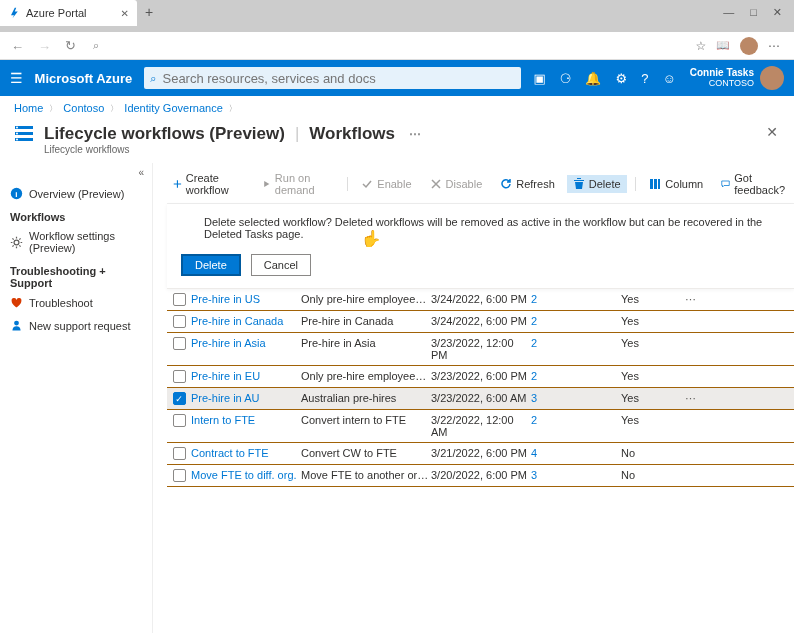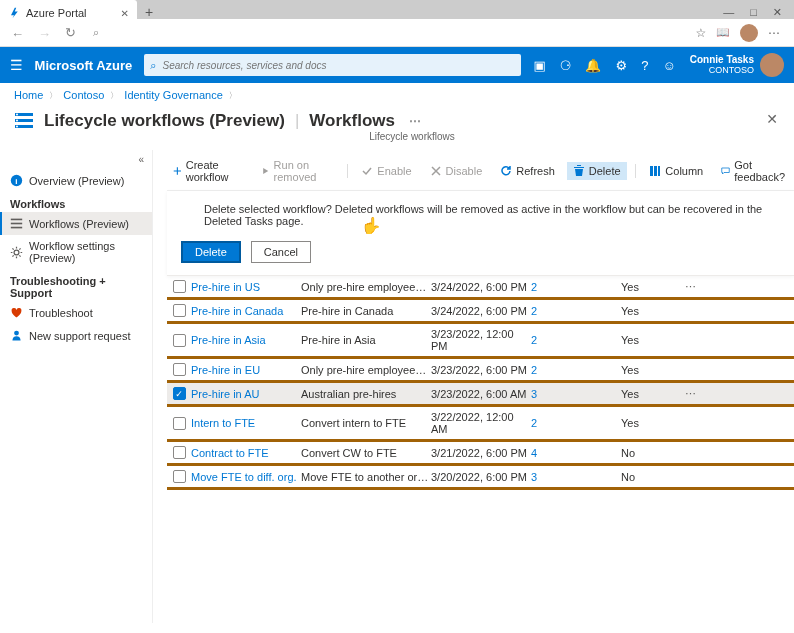--- a/index.html
+++ b/index.html
@@ -1,41 +1,41 @@
 <!DOCTYPE html>
 <html><head>
 <meta charset="utf-8">
 <style>
 * { margin: 0; padding: 0; box-sizing: border-box; font-family: "Segoe UI", Arial, sans-serif; }
 body { width: 794px; height: 633px; background: #fff; font-size: 11px; overflow: hidden; }
-.titlebar { height: 19px; background: #cccccc; display: flex; align-items: flex-start; position: relative; }
+.titlebar { height: 32px; background: #cccccc; display: flex; align-items: flex-start; position: relative; }
 .tab { background: #fff; height: 26px; display: flex; align-items: center; padding: 0 8px; gap: 6px; font-size: 11px; color: #333; border-top-right-radius: 3px; }
 .tab-logo { width: 12px; height: 12px; }
 .tab-close { color: #666; font-size: 10px; margin-left: 28px; cursor: pointer; }
 .newtab { padding: 4px 8px; color: #555; font-size: 14px; }
 .win-controls { position: absolute; right: 0; top: 0; display: flex; gap: 16px; padding: 6px 12px; color: #555; font-size: 11px; }
 .addrbar { height: 28px; border-bottom: 1px solid #ddd; display: flex; align-items: center; padding: 0 8px; gap: 8px; }
 .nav-btn { color: #888; font-size: 13px; padding: 0 3px; cursor: pointer; }
 .addr-input { flex: 1; display: flex; align-items: center; gap: 6px; padding: 0 6px; }
 .addr-input input { border: none; outline: none; font-size: 11px; flex: 1; color: #333; }
 .addr-right { display: flex; align-items: center; gap: 10px; padding-right: 6px; color: #666; font-size: 12px; }
 .avatar-small { width: 18px; height: 18px; border-radius: 50%; background: #b86; }
 .topbar { height: 36px; background: #0078d4; display: flex; align-items: center; color: #fff; padding: 0 10px; gap: 12px; }
 .hamburger { font-size: 14px; cursor: pointer; }
 .brand { font-size: 13px; font-weight: 600; }
 .searchwrap { flex: 1; max-width: 400px; background: rgba(255,255,255,0.9); border-radius: 2px; height: 22px; display: flex; align-items: center; padding: 0 6px; gap: 6px; }
-.searchwrap input { border: none; outline: none; background: transparent; font-size: 10px; flex: 1; color: #666; font-style: italic; }
+.searchwrap input { border: none; outline: none; background: transparent; font-size: 13px; flex: 1; color: #666; }
 .top-icons { display: flex; gap: 14px; align-items: center; font-size: 13px; margin-left: auto; }
 .top-icons span { cursor: pointer; position: relative; }
 .badge-dot { position: absolute; top: -2px; right: -3px; width: 6px; height: 6px; background: #d83b01; border-radius: 50%; }
 .userblock { display: flex; align-items: center; gap: 6px; font-size: 10px; line-height: 11px; text-align: right; }
 .avatar-topbar { width: 24px; height: 24px; border-radius: 50%; background: #b86; }
 .breadcrumb { display: flex; align-items: center; gap: 6px; padding: 6px 14px; font-size: 11px; color: #0078d4; }
 .breadcrumb .sep { color: #888; font-size: 8px; }
-.pagehead { display: flex; align-items: flex-start; padding: 4px 14px 8px; gap: 10px; position: relative; text-align: center; }
+.pagehead { display: flex; align-items: flex-start; padding: 4px 14px 8px; gap: 10px; position: relative; }
 .pagehead-icon { width: 20px; height: 20px; color: #0078d4; }
 .pagehead-titles { flex: 1; }
 .pagehead-title { font-size: 17px; font-weight: 600; color: #323130; display: flex; align-items: center; gap: 10px; }
 .pagehead-title .sep { color: #ccc; font-weight: 300; }
 .pagehead-sub { font-size: 10px; color: #666; }
 .close-x { position: absolute; right: 16px; top: 4px; font-size: 14px; color: #666; cursor: pointer; }
 .content { display: flex; height: calc(100% - 26px - 28px - 36px - 24px - 46px); }
 .sidebar { width: 152px; border-right: none; padding-right: 0; font-size: 11px; color: #323130; }
 .side-collapse { text-align: right; padding: 4px 8px; color: #605e5c; font-size: 10px; cursor: pointer; }
 .side-item { display: flex; align-items: center; gap: 6px; padding: 5px 10px; cursor: pointer; }
@@ -51,21 +51,21 @@
 .tb-btn.active { background: #d0e7f8; }
 .tb-sep { width: 1px; height: 14px; background: #ddd; margin: 0 2px; }
 .tb-icon { width: 12px; height: 12px; }
 .banner { background: #fff; border-bottom: 1px solid #edebe9; padding: 12px 14px; box-shadow: 0 1px 4px rgba(0,0,0,0.05); }
 .banner-text { font-size: 11px; color: #323130; margin-bottom: 14px; margin-left: 23px; }
 .banner-btns { display: flex; gap: 10px; align-items: center; }
 .btn-primary { background: #0078d4; color: #fff; border: 2px solid #005a9e; padding: 3px 12px; font-size: 11px; cursor: pointer; }
 .btn-secondary { background: #fff; color: #323130; border: 1px solid #8a8886; padding: 4px 12px; font-size: 11px; cursor: pointer; }
 .cursor-hand { position: absolute; left: 208px; top: 66px; font-size: 16px; pointer-events: none; z-index: 10; transform: scaleX(-1); }
 .table { width: 100%; font-size: 11px; }
-.table-row { display: flex; align-items: center; padding: 4px 6px 4px 0; border-bottom: 3px solid #a16207; }
+.table-row { display: flex; padding: 4px 6px 4px 0; border-bottom: 1px solid #a16207; }
 .table-row.highlighted { background: #edebe9; }
 .col-check { width: 24px; display: flex; justify-content: center; }
 .col-name { width: 110px; color: #0078d4; }
 .col-desc { width: 130px; color: #323130; white-space: nowrap; overflow: hidden; text-overflow: ellipsis; }
 .col-date { width: 100px; color: #323130; }
 .col-num { width: 90px; color: #0078d4; text-align: left; }
 .col-active { width: 60px; color: #323130; }
 .col-menu { width: 20px; color: #605e5c; text-align: center; letter-spacing: 1px; cursor: pointer; }
 .cb { width: 13px; height: 13px; border: 1px solid #8a8886; border-radius: 2px; display: inline-flex; align-items: center; justify-content: center; font-size: 9px; color: #fff; }
 .cb.checked { background: #0078d4; border-color: #0078d4; }
@@ -165,28 +165,20 @@
   <div class="sidebar">
     <div class="side-collapse">«</div>
     <div class="side-item">
       <svg class="side-icon blue" viewBox="0 0 16 16">
           <circle cx="8" cy="8" r="7" fill="#0078d4"></circle>
           <text x="8" y="12" text-anchor="middle" fill="#fff" font-size="10" font-weight="bold">i</text>
         </svg>
       <span>Overview (Preview)</span>
     </div>
     <div class="side-heading">Workflows</div>
-    <div class="side-item active">
-      <svg class="side-icon" viewBox="0 0 16 16">
-          <rect x="1" y="2" width="14" height="2" fill="currentColor"></rect>
-          <rect x="1" y="7" width="14" height="2" fill="currentColor"></rect>
-          <rect x="1" y="12" width="14" height="2" fill="currentColor"></rect>
-        </svg>
-      <span>Workflows (Preview)</span>
-    </div>
     <div class="side-item">
       <svg class="side-icon" viewBox="0 0 16 16">
           <circle cx="8" cy="8" r="3" fill="none" stroke="currentColor" stroke-width="1.5"></circle>
           <path stroke="currentColor" stroke-width="1.5" d="M8 1v2M8 13v2M1 8h2M13 8h2M3 3l1.5 1.5M11.5 11.5L13 13M13 3l-1.5 1.5M4.5 11.5L3 13"></path>
         </svg>
       <span>Workflow settings (Preview)</span>
     </div>
     <div class="side-heading">Troubleshooting + Support</div>
     <div class="side-item">
       <svg class="side-icon" viewBox="0 0 16 16">
@@ -208,21 +200,21 @@
       <div class="tb-btn">
         <svg class="tb-icon" viewBox="0 0 12 12">
             <path stroke="#0078d4" stroke-width="1.5" d="M6 1v10M1 6h10"></path>
           </svg>
         <span>Create workflow</span>
       </div>
       <div class="tb-btn disabled">
         <svg class="tb-icon" viewBox="0 0 12 12">
             <path fill="currentColor" d="M3 2l7 4-7 4z"></path>
           </svg>
-        <span>Run on removed</span>
+        <span>Run on demand</span>
       </div>
       <div class="tb-sep"></div>
       <div class="tb-btn disabled">
         <svg class="tb-icon" viewBox="0 0 12 12">
             <path stroke="currentColor" stroke-width="1.5" fill="none" d="M2 6l3 3 5-6"></path>
           </svg>
         <span>Enable</span>
       </div>
       <div class="tb-btn disabled">
         <svg class="tb-icon" viewBox="0 0 12 12">

